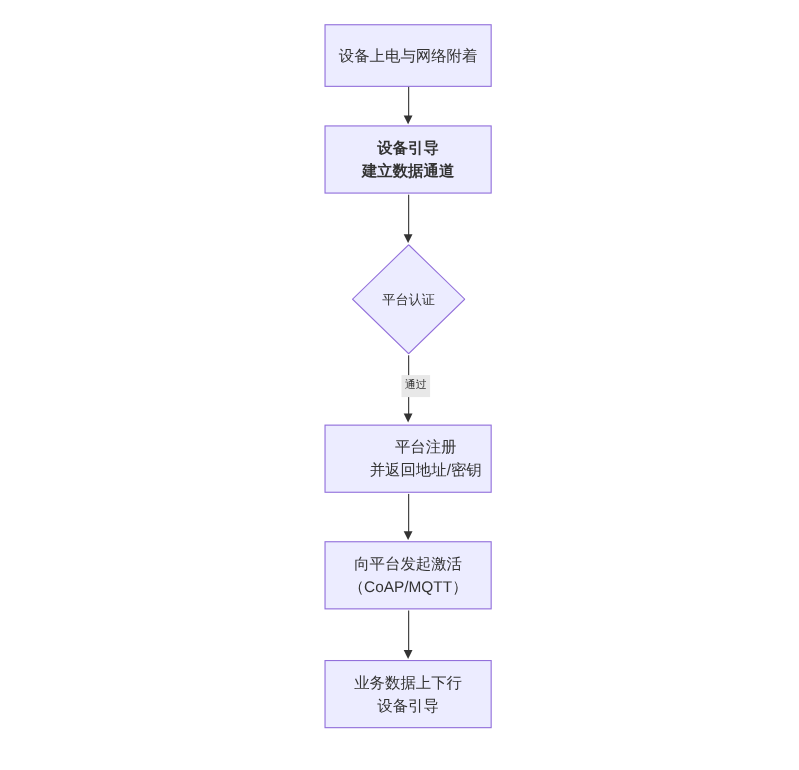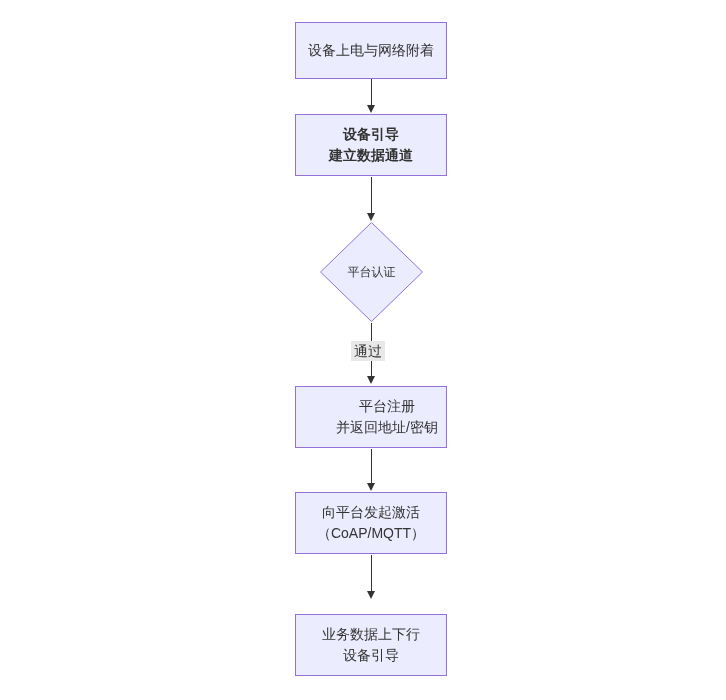--- a/index.html
+++ b/index.html
@@ -24,21 +24,21 @@
     align-items: center;
     justify-content: center;
     text-align: center;
     font-size: 14px;
     line-height: 21px;
   }
   .node-1 { top: 22px;  height: 57px; }
   .node-2 { top: 114px; height: 62px; font-weight: bold; }
   .node-3 { top: 386px; height: 62px; padding-left: 32px; }
   .node-4 { top: 492px; height: 62px; }
-  .node-5 { top: 600px; height: 62px; margin-top: 14px; }
+  .node-5 { top: 600px; height: 62px; }
 
   .diamond {
     position: absolute;
     left: 320px;
     top: 222px;
     width: 103px;
     height: 100px;
   }
   .diamond svg { display: block; width: 103px; height: 100px; }
   .diamond polygon {
@@ -72,26 +72,26 @@
     border-top: 8px solid var(--arrow-color, #333333);
   }
   .arrow-1 { top: 79px;  height: 34px; }
   .arrow-2 { top: 177px; height: 44px; }
   .arrow-3 { top: 323px; height: 61px; }
   .arrow-4 { top: 449px; height: 42px; }
   .arrow-5 { top: 555px; height: 44px; }
 
   .edge-label {
     position: absolute;
-    left: 368px;
+    left: 378px;
     top: 341px;
     transform: translateX(-50%);
     background: var(--edge-label-bg, #e8e8e8);
     color: var(--text-color, #333333);
-    font-size: 14px;
+    font-size: 10px;
     line-height: 20px;
     padding: 0 3px;
     white-space: nowrap;
   }
 </style>
 </head>
 <body>
 
 <div class="canvas">
 

